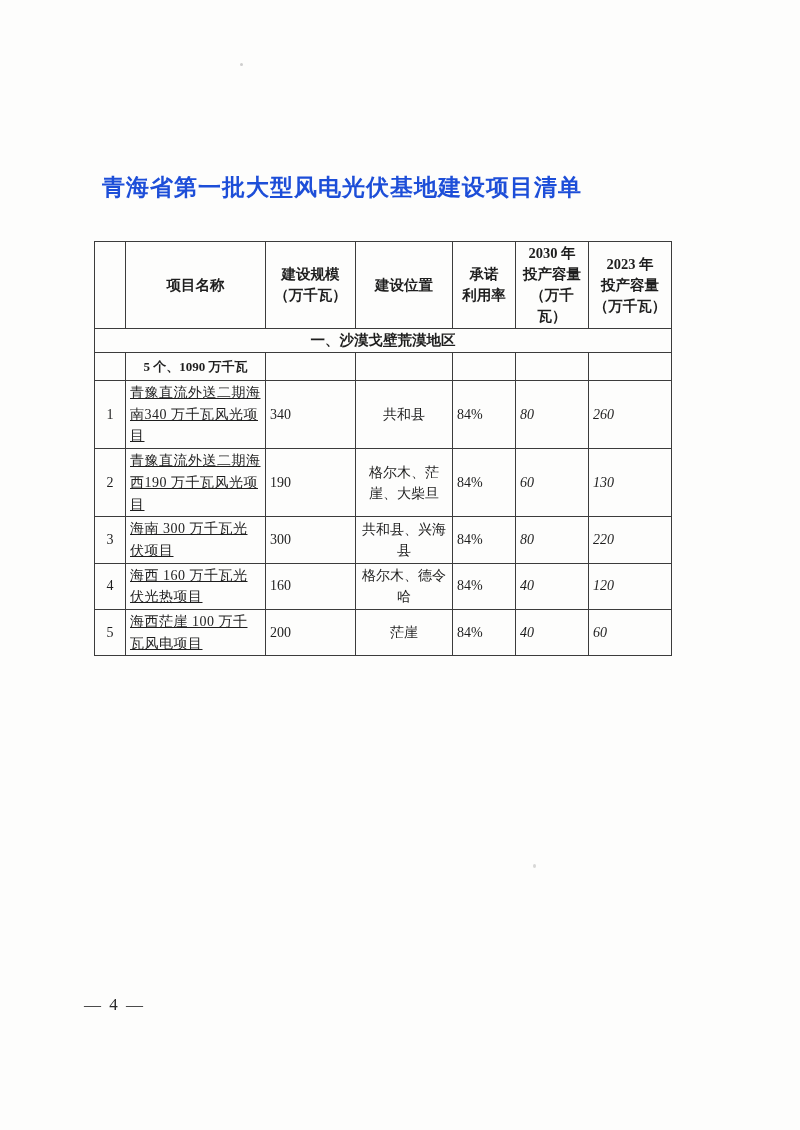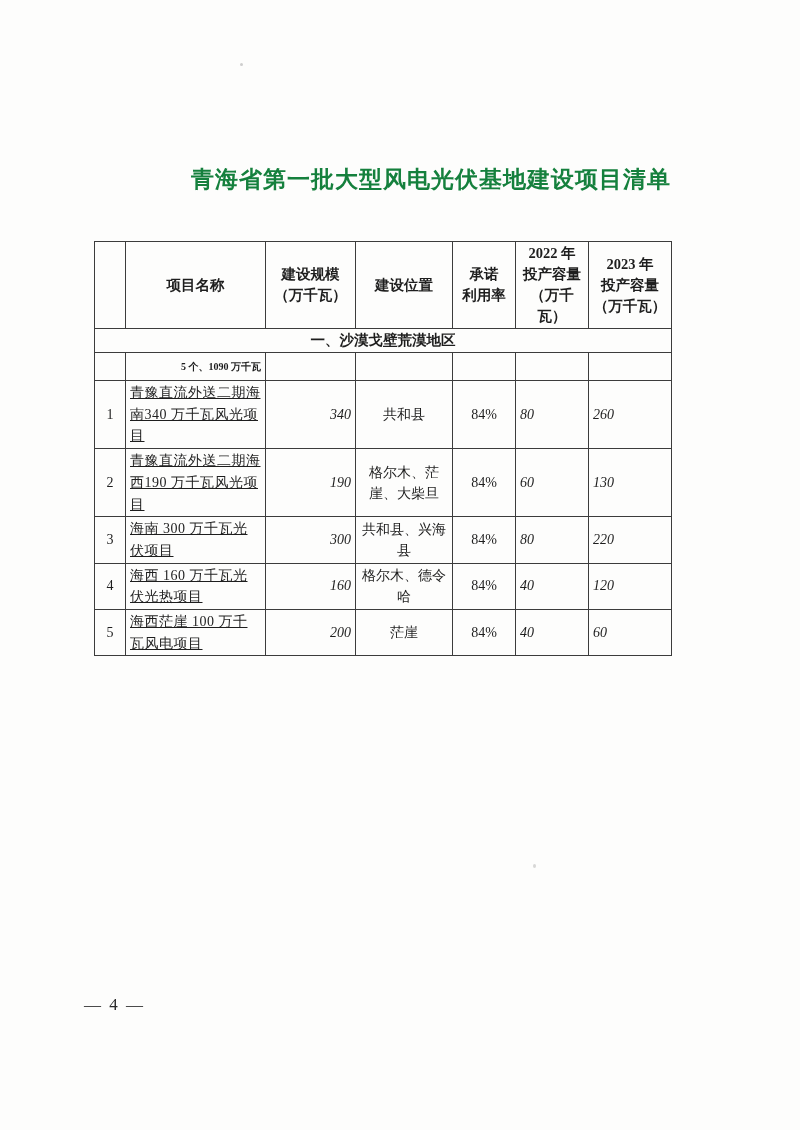--- a/index.html
+++ b/index.html
@@ -13,26 +13,26 @@
     background: #fdfdfc;
     font-family: "Liberation Serif", "DejaVu Serif", serif;
     color: #1e1e1e;
     overflow: hidden;
   }
   .page-title {
     position: absolute;
     top: 164px;
     left: 94px;
     width: 577px;
-    margin: 0;
-    text-align: right;
+    margin: 8px;
+    text-align: left;
     font-size: 23px;
     font-weight: bold;
     letter-spacing: 1px;
-    color: #15803d;
+    color: #1d4ed8;
   }
   table.projects {
     position: absolute;
     left: 94px;
     top: 241px;
     width: 577px;
     border-collapse: collapse;
     table-layout: fixed;
   }
   table.projects td, table.projects th {
@@ -56,30 +56,30 @@
     text-align: center;
     font-weight: bold;
     font-size: 14.5px;
     vertical-align: middle;
   }
   tr.subtotal-row { height: 28px; }
   tr.subtotal-row td {
     vertical-align: middle;
   }
   tr.subtotal-row td.subtotal-label {
-    text-align: right;
-    font-weight: bold;
-    font-size: 10px;
+    text-align: center;
+    font-weight: bold;
+    font-size: 13px;
   }
   tr.data-row td { vertical-align: middle; }
   td.num-col    { text-align: center; }
   td.name-col   { text-align: left; line-height: 1.55; padding-left: 6px; padding-right: 4px; letter-spacing: 0.5px; text-decoration: underline; }
-  td.scale-col  { text-align: right; font-size: 14.5px; font-style: italic; }
+  td.scale-col  { text-align: left; font-size: 14.5px; }
   td.loc-col    { text-align: center; line-height: 1.5; padding-left: 6px; }
-  td.rate-col   { text-align: center; font-size: 14.5px; font-family: Liberation Serif, serif; }
+  td.rate-col   { text-align: left; font-size: 14.5px; font-family: Liberation Serif, serif; }
   td.cap-col    { text-align: left; font-size: 14.5px; font-style: italic; }
   tr.r1 { height: 45px; }
   tr.r2 { height: 47px; }
   tr.r3 { height: 46px; }
   tr.r4 { height: 46px; }
   tr.r5 { height: 42px; }
   .page-footer {
     position: absolute;
     left: 84px;
     top: 995px;
@@ -115,21 +115,21 @@
     </colgroup>
     <tbody>
       <tr class="header-row">
         <th></th>
         <th>项目名称</th>
         <th>建设规模
 （万千瓦）</th>
         <th>建设位置</th>
         <th>承诺
 利用率</th>
-        <th>2022 年
+        <th>2030 年
 投产容量
 （万千瓦）</th>
         <th>2023 年
 投产容量
 （万千瓦）</th>
       </tr>
 
       <tr class="section-row">
         <td colspan="7">一、沙漠戈壁荒漠地区</td>
       </tr>

